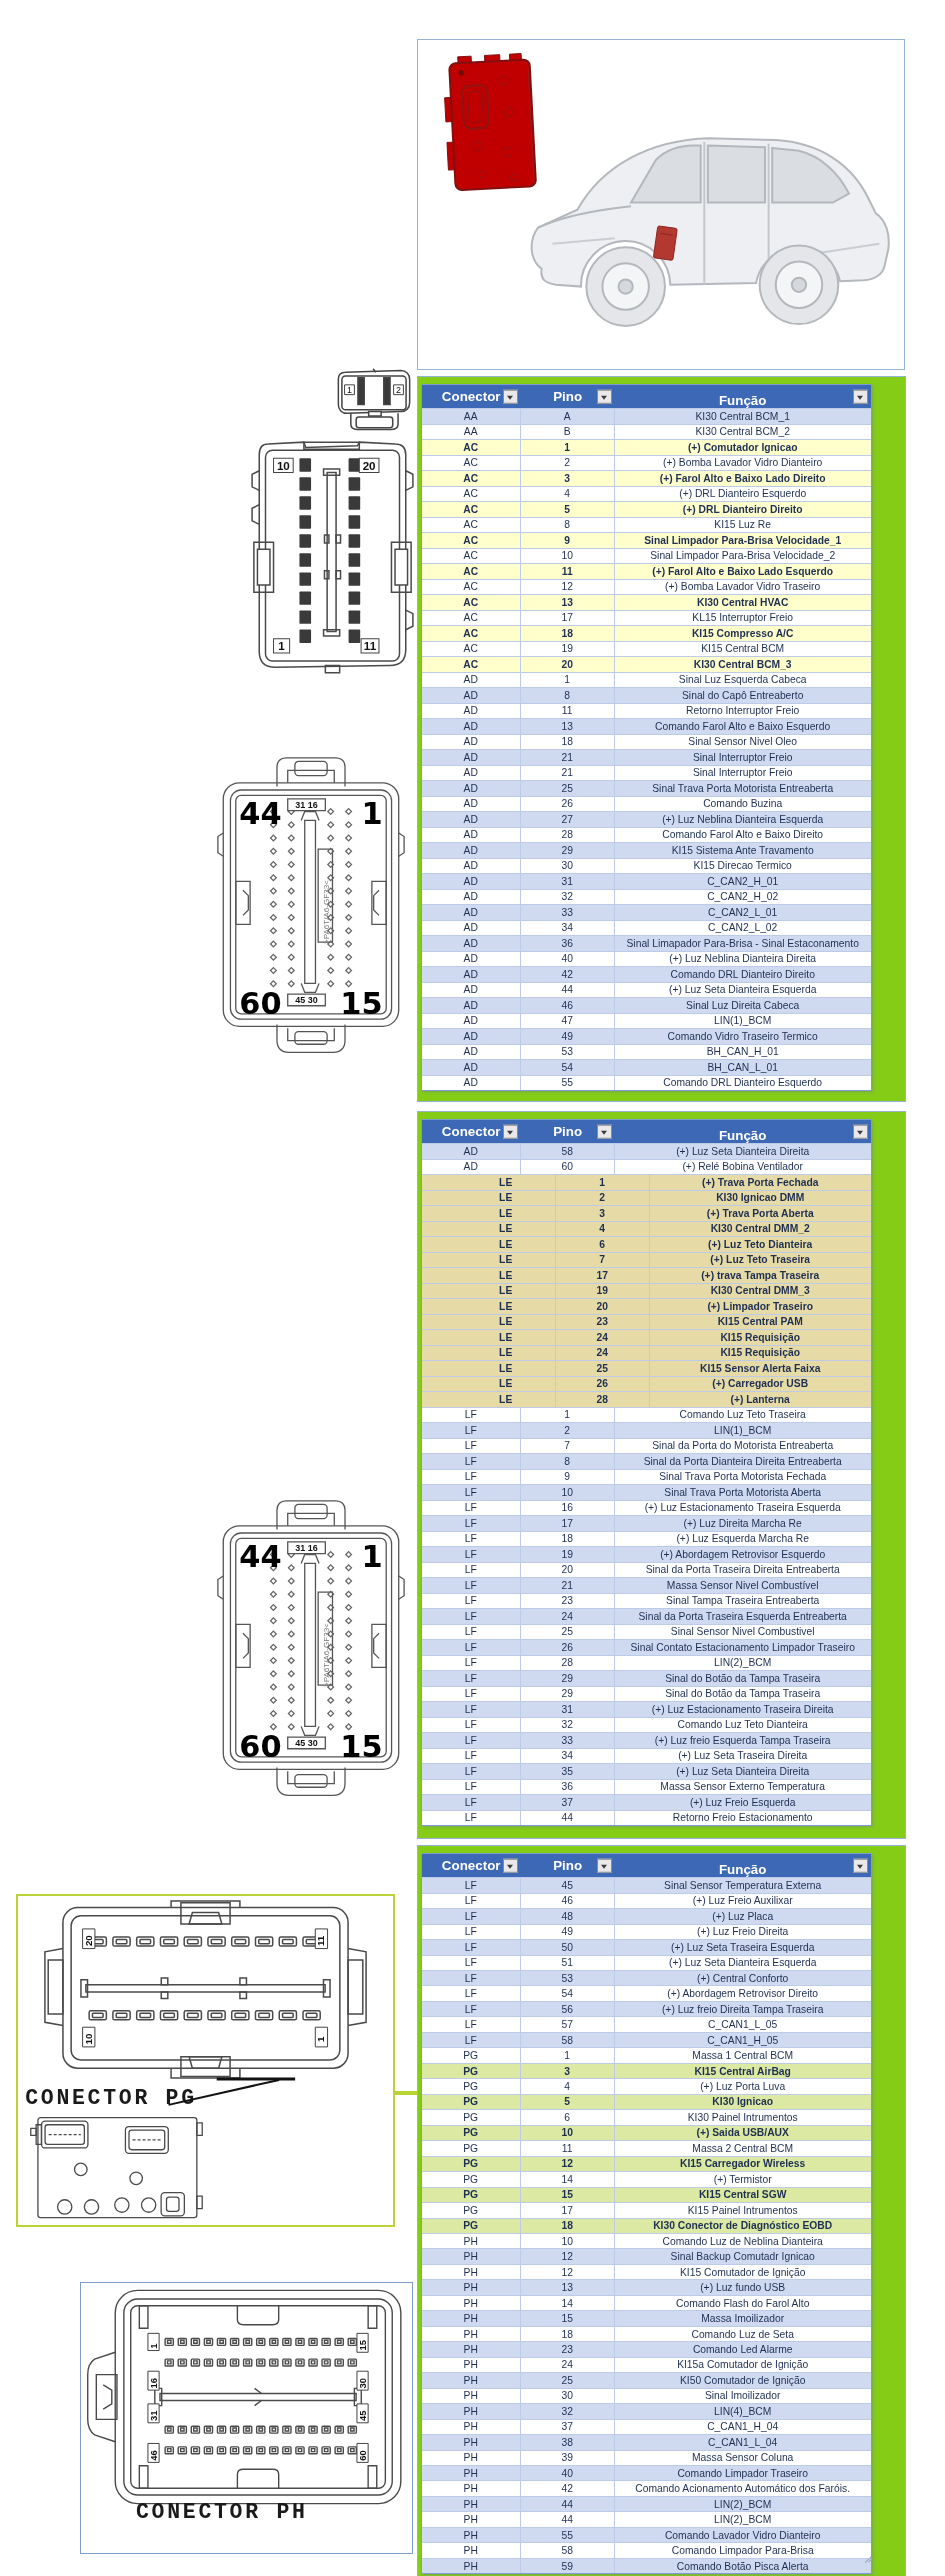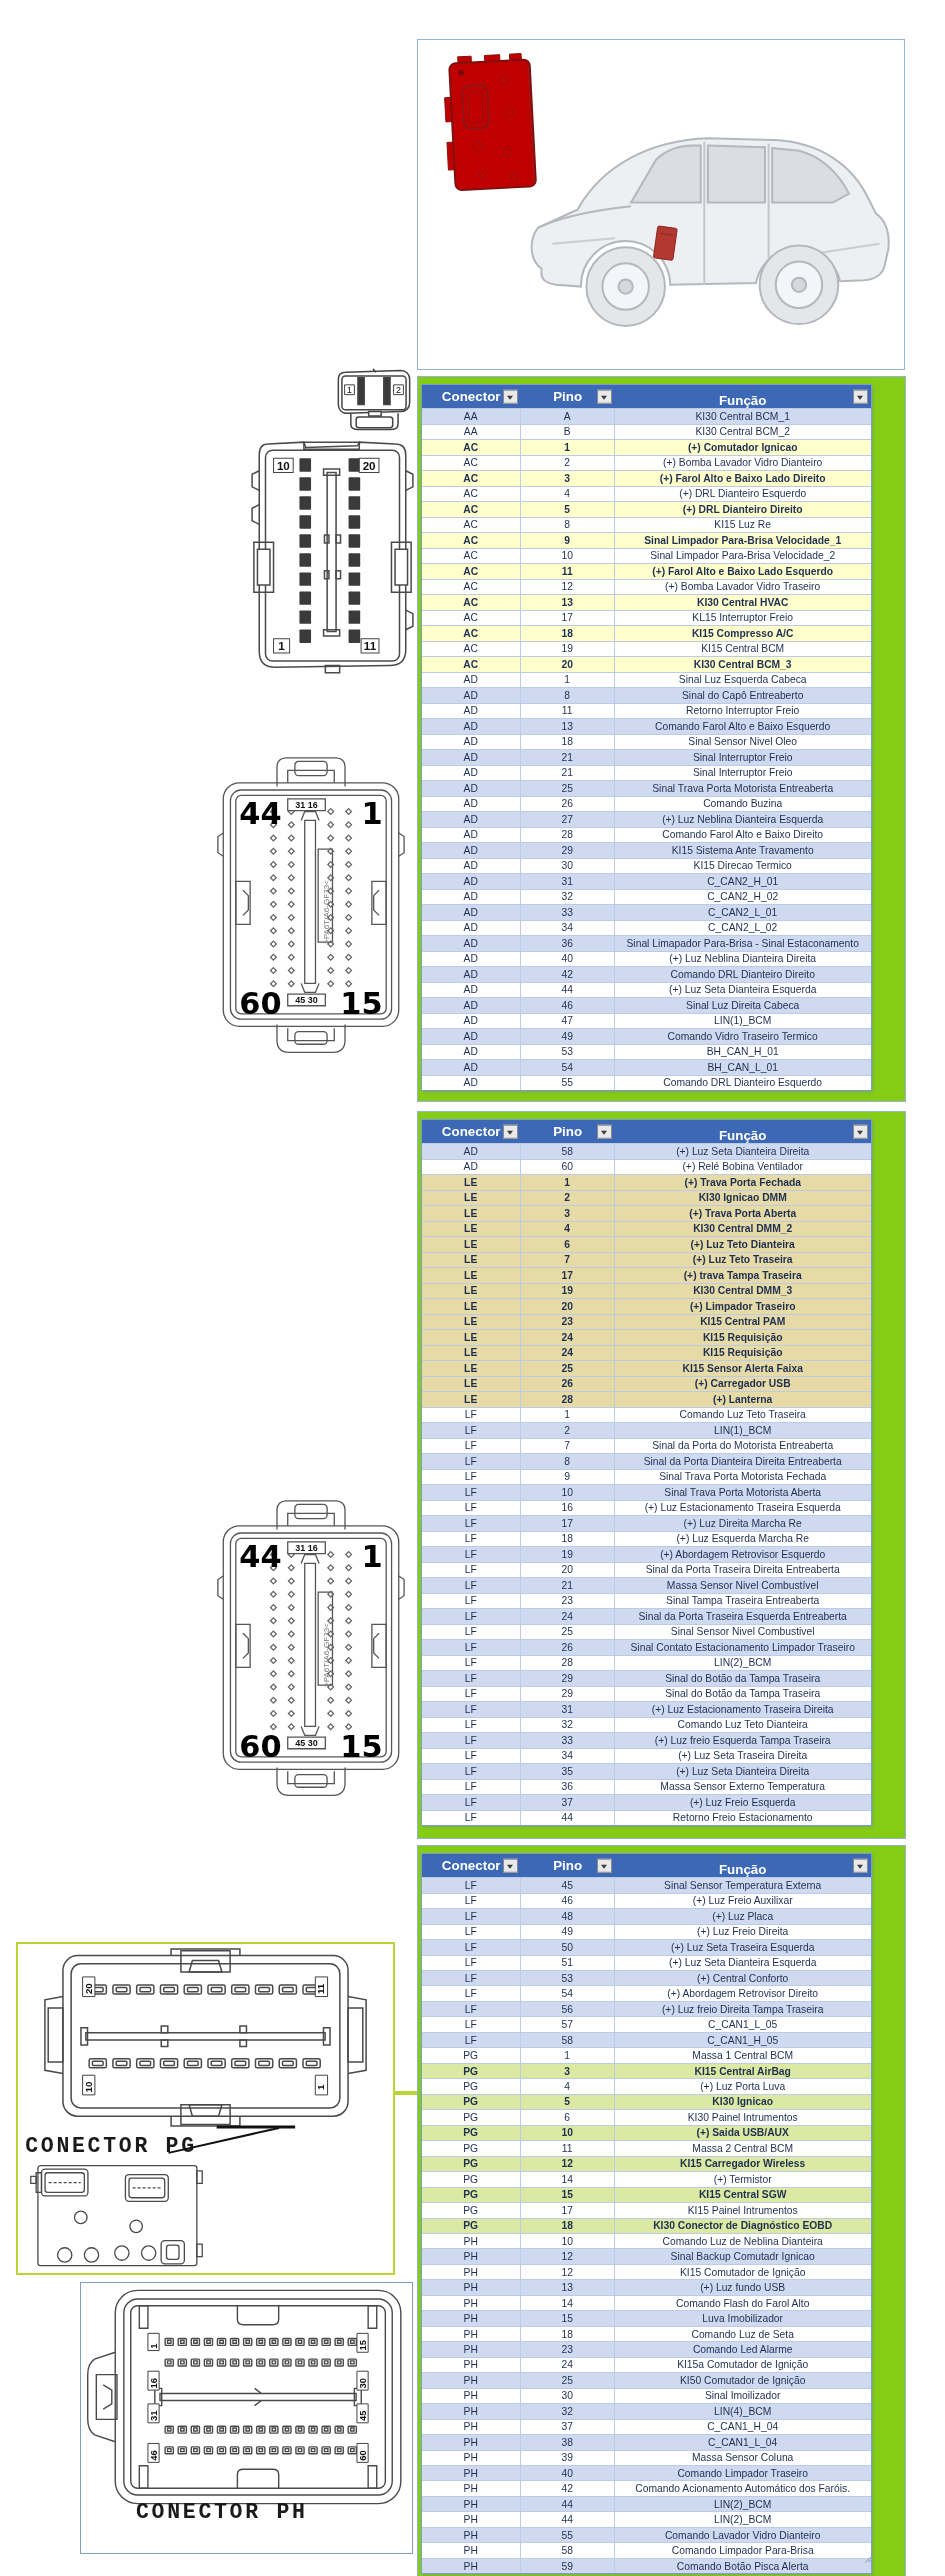--- a/index.html
+++ b/index.html
@@ -23,25 +23,25 @@
   .fbtn .tri{width:0;height:0;border:3.6px solid transparent;border-top:4.5px solid #3c3c3c;margin-top:4.5px;}
   .xl-rows{display:flex;flex-direction:column;height:calc(100% - 23px);}
   .xl-row{flex:1;display:flex;font-size:10.3px;color:#1e2f52;border-top:0.9px solid var(--grid);min-height:0;}
   .xl-row>div{display:flex;align-items:center;justify-content:center;white-space:nowrap;overflow:hidden;box-sizing:border-box;}
   .rc1{width:99px;border-right:0.9px solid var(--grid);}
   .rc2{width:94px;border-right:0.9px solid var(--grid);}
   .rc3{flex:1;}
   .band-w{background:#ffffff;}
   .band-b{background:var(--band-blue);}
   .band-y{background:var(--band-yellow);font-weight:bold;}
-  .band-t{background:var(--band-tan);font-weight:bold;}
+  .band-t{background:var(--band-tan);font-weight:bold;padding-left:35px;}
   .band-g{background:var(--band-green);font-weight:bold;}
   .drawing{position:absolute;}
   line,path,rect,circle,ellipse,polyline{vector-effect:non-scaling-stroke;}
-  .pg-frame{position:absolute;left:16px;top:1942px;width:379px;height:333px;
+  .pg-frame{position:absolute;left:16px;top:1894px;width:379px;height:333px;
             border:2.7px solid var(--green-frame);box-sizing:border-box;}
   .ph-frame{position:absolute;left:80px;top:2282px;width:333px;height:272px;
             border:1.8px solid #7f9dc9;box-sizing:border-box;}
   .cad-caption{position:absolute;font-family:"Liberation Mono",monospace;font-size:21.5px;
                letter-spacing:2.7px;color:#1a1a1a;font-weight:bold;white-space:nowrap;}
   .pg-caption{left:7.2px;top:190px;}
   .ph-caption{left:55px;top:217px;text-align:right;}
   .green-leader{position:absolute;left:394px;top:2091px;width:45px;height:3.6px;background:var(--green-frame);}
   .green-leader .tip{position:absolute;right:-6.3px;top:-2.7px;width:0;height:0;
                      border:4.5px solid transparent;border-left:7.2px solid var(--green-frame);}
@@ -1276,21 +1276,21 @@
             <div class="rc3">(+) Luz fundo USB</div>
           </div>
           <div class="xl-row band-w">
             <div class="rc1">PH</div>
             <div class="rc2">14</div>
             <div class="rc3">Comando Flash do Farol Alto</div>
           </div>
           <div class="xl-row band-b">
             <div class="rc1">PH</div>
             <div class="rc2">15</div>
-            <div class="rc3">Luva Imobilizador</div>
+            <div class="rc3">Massa Imoilizador</div>
           </div>
           <div class="xl-row band-w">
             <div class="rc1">PH</div>
             <div class="rc2">18</div>
             <div class="rc3">Comando Luz de Seta</div>
           </div>
           <div class="xl-row band-b">
             <div class="rc1">PH</div>
             <div class="rc2">23</div>
             <div class="rc3">Comando Led Alarme</div>

